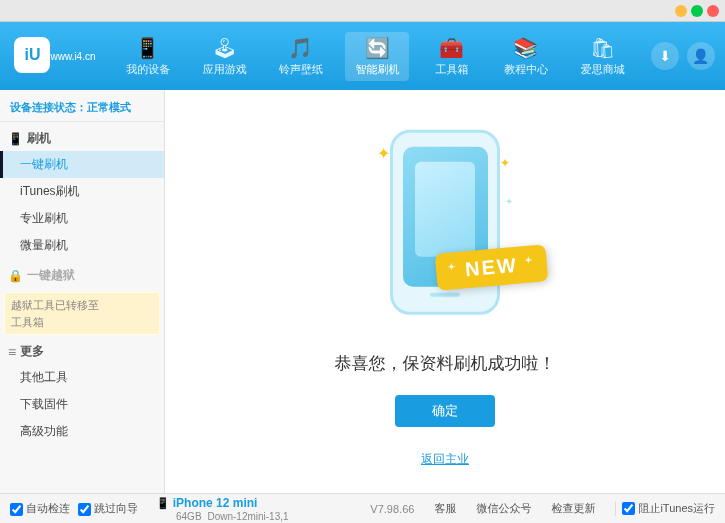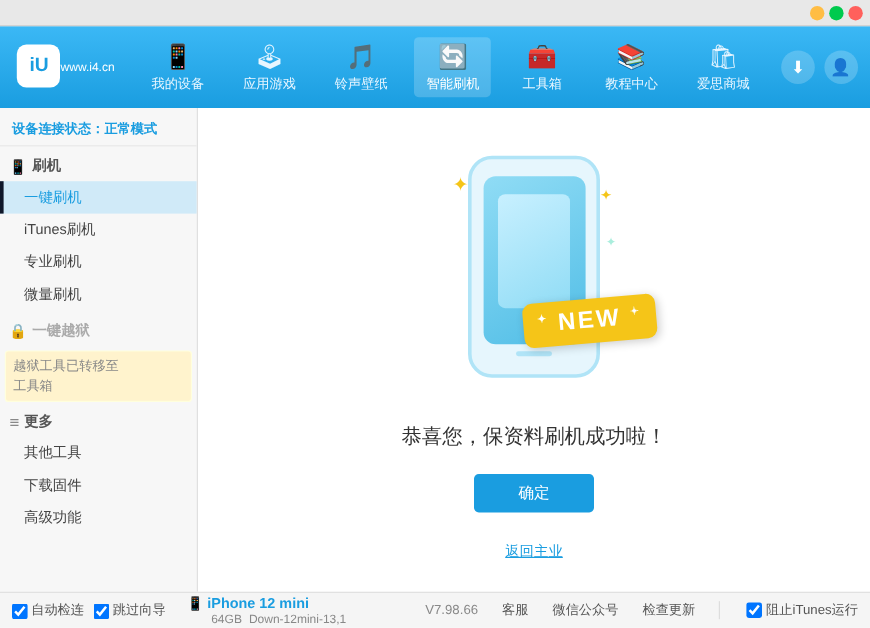--- a/index.html
+++ b/index.html
@@ -187,21 +187,21 @@
     .device-name { color: #1a9de0; font-weight: bold; font-size: 12px; }
     .bottom-right {
       display: flex; align-items: center; gap: 20px;
       font-size: 11px; color: #666;
     }
     .bottom-version { color: #888; }
     .bottom-link { color: #555; cursor: pointer; }
     .bottom-itunes {
       display: flex; align-items: center; gap: 3px;
       border-left: 1px solid #ddd;
-      padding-left: 22px;
+      padding-left: 6px;
       color: #555;
     }
 
     
     .win-ctrl { width: 12px; height: 12px; border-radius: 50%; display: inline-block; margin: 0 2px; cursor: pointer; }
     .win-min { background: #ffbd44; }
     .win-max { background: #00ca4e; }
     .win-close { background: #ff605c; }
 
     

